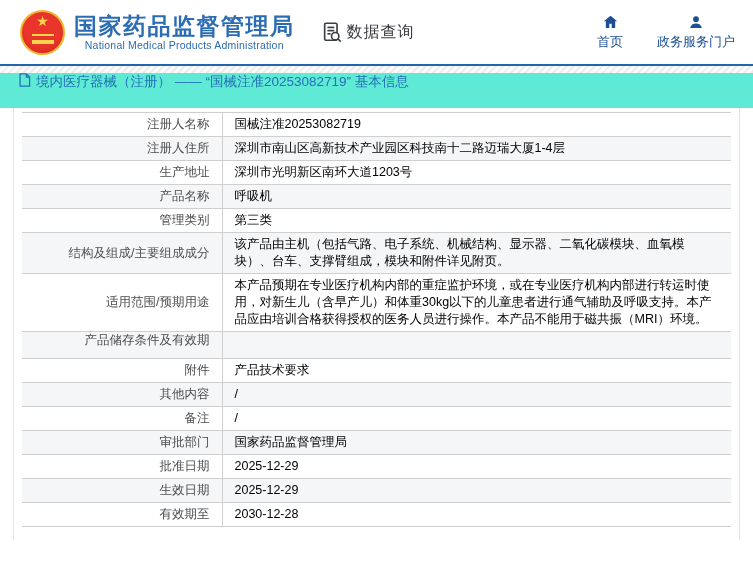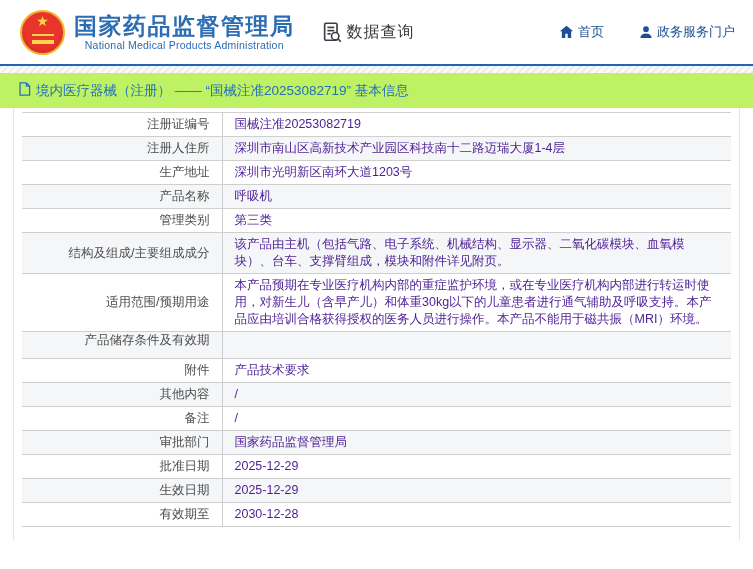--- a/index.html
+++ b/index.html
@@ -17,45 +17,45 @@
   .emblem .gate { position: absolute; bottom: 9px; left: 50%; transform: translateX(-50%);
     width: 22px; height: 10px; border-top: 2px solid #ffd44d; border-bottom: 4px solid #ffd44d; }
   .titleblock { margin-left: 9px; }
   .title-cn { color: #2b6cb3; font-size: 23px; font-weight: bold; letter-spacing: 1.5px;
     line-height: 26px; white-space: nowrap; }
   .title-en { color: #2b6cb3; font-size: 10.5px; line-height: 13px; letter-spacing: .2px; text-align: center; }
   .dataquery { display: flex; align-items: flex-end; margin-left: 26px; cursor: pointer; }
   .dataquery svg { display: block; }
   .dataquery-label { font-size: 16px; color: #36393d; margin-left: 4px; letter-spacing: 1px; }
   .topnav { margin-left: auto; display: flex; gap: 34px; }
-  .navitem { display: flex; flex-direction: row; align-items: center; gap: 3px;
+  .navitem { display: flex; flex-direction: column; align-items: center; gap: 3px;
     color: #1c4f93; font-size: 13px; cursor: pointer; white-space: nowrap; }
   .navitem svg { display: block; }
 
   
   .stripe { height: 7px; background: repeating-linear-gradient(135deg,
       #ececec 0 2px, #fafafa 2px 5px); }
 
   
-  .breadcrumb { height: 35px; background: #bef264; display: flex; align-items: center;
+  .breadcrumb { height: 35px; background: #5eead4; display: flex; align-items: flex-start;
     padding-left: 18px; color: #2570b7; font-size: 13.5px; }
   .breadcrumb svg { margin-right: 5px; }
 
   
   .card { margin: 0 13px; background: #fff; border-left: 1px solid #e4e4e4;
     border-right: 1px solid #e4e4e4; padding: 4px 8px 8px; min-height: 432px; }
 
   table.info { width: 100%; border-collapse: collapse; border-top: 1px solid #cfcfcf;
     table-layout: fixed; }
   table.info tr:nth-child(even) { background: #f5f6f8; }
   table.info th { width: 200px; text-align: right; font-weight: normal; color: #4d4d4d;
     border-bottom: 1px solid #cfcfcf; border-right: 1px solid #cfcfcf;
     padding: 3px 12px 3px 4px; font-size: 12.5px; line-height: 17px; vertical-align: middle;
     white-space: nowrap; }
-  table.info td { color: #4c1d95; border-bottom: 1px solid #cfcfcf;
+  table.info td { color: #000000; border-bottom: 1px solid #cfcfcf;
     padding: 3px 10px 3px 12px; font-size: 12.5px; line-height: 17px; vertical-align: middle;
     word-break: break-all; margin-left: 16px; }
   table.info tr.thin th, table.info tr.thin td { line-height: 12px; padding-top: 2px; padding-bottom: 12px; }
 </style>
 </head>
 <body>
 
 <div class="header">
   <div class="emblem">
     <div class="star">★</div>
@@ -107,21 +107,21 @@
       <path d="M13 1.5v5h5"></path>
     </svg>
   </span>
   <span>境内医疗器械（注册） —— “国械注准20253082719” 基本信息</span>
 </div>
 
 <div class="card">
   <table class="info">
     <tbody>
         <tr>
-          <th>注册证编号</th>
+          <th>注册人名称</th>
           <td>国械注准20253082719</td>
         </tr>
         <tr>
           <th>注册人住所</th>
           <td>深圳市南山区高新技术产业园区科技南十二路迈瑞大厦1-4层</td>
         </tr>
         <tr>
           <th>生产地址</th>
           <td>深圳市光明新区南环大道1203号</td>
         </tr>

